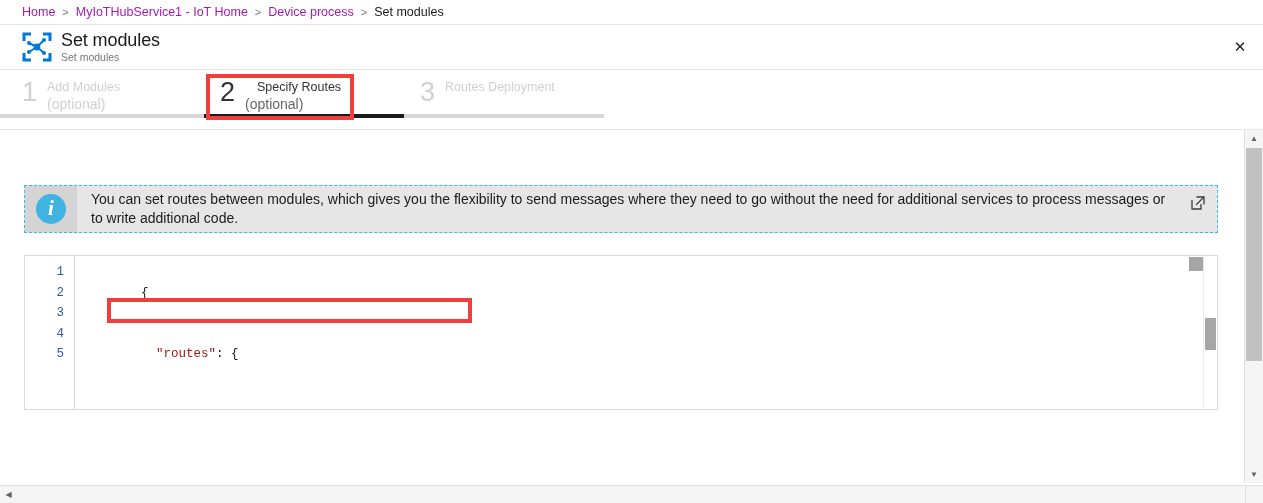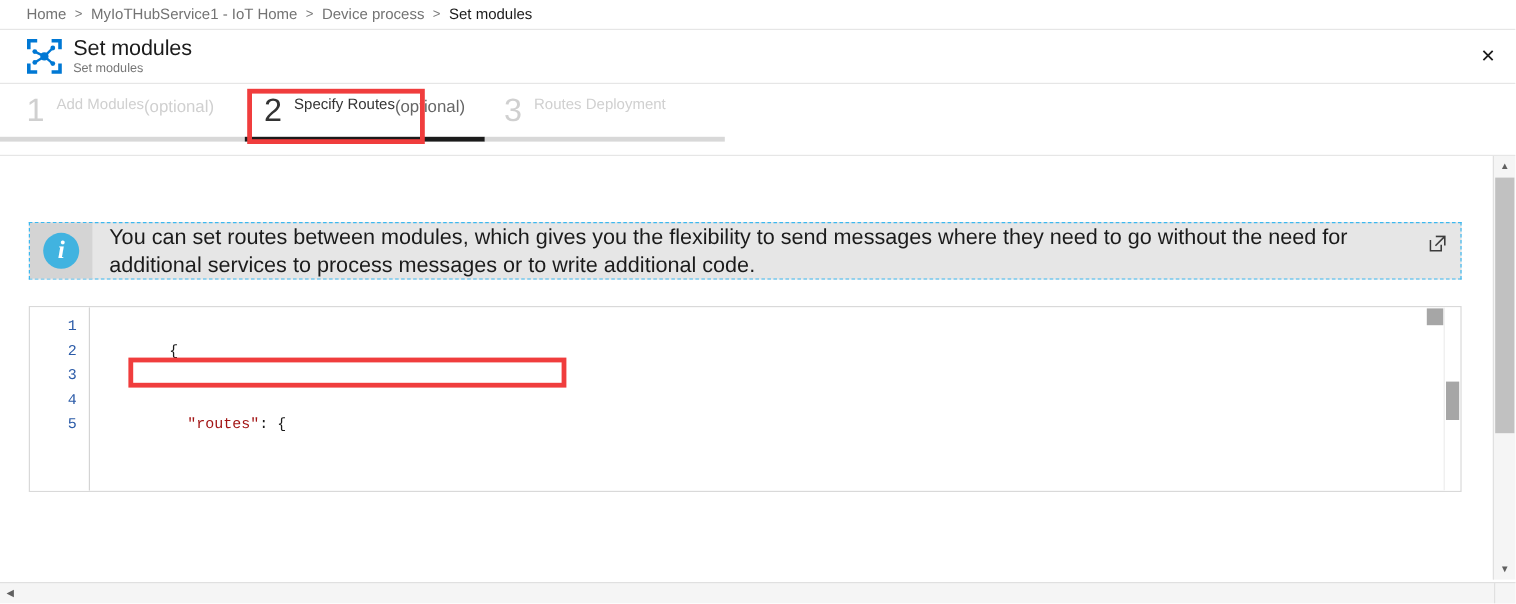--- a/index.html
+++ b/index.html
@@ -21,21 +21,21 @@
     height: 25px;
     display: flex;
     align-items: center;
     padding-left: 22px;
     box-sizing: border-box;
     border-bottom: 1px solid #e6e6e6;
     background: #ffffff;
   }
   .crumb {
     font-size: 12.5px;
-    color: #737373;
+    color: #a21caf;
     cursor: pointer;
     white-space: nowrap;
   }
   .crumb.current {
     color: #1b1b1b;
     cursor: default;
   }
   .crumb-sep {
     font-size: 11px;
     color: #767676;
@@ -125,33 +125,33 @@
     font-size: 27px;
     font-weight: 300;
     line-height: 1;
     color: #d0d0d0;
     margin-right: 10px;
     padding-top: 1px;
   }
   .tab.active .tab-num { color: #333333; }
   .tab-labels {
     display: flex;
-    flex-direction: row;
+    flex-direction: column;
     line-height: 1.25;
     padding-top: 2px;
   }
   .tab-label {
     font-size: 12.5px;
     color: #d0d0d0;
   }
   .tab-sublabel {
     font-size: 14px;
     color: #d0d0d0;
   }
-  .tab.active .tab-label { color: #333333; }
+  .tab.active .tab-label { color: #333333; margin-left: 12px; }
   .tab.active .tab-sublabel { color: #666666; }
 
   .redbox {
     position: absolute;
     border: 4px solid #f03d3d;
     box-sizing: border-box;
     pointer-events: none;
     z-index: 20;
   }
 
@@ -199,21 +199,21 @@
     justify-content: center;
     font-family: "Liberation Serif", serif;
     font-size: 21px;
     font-weight: bold;
     font-style: italic;
     line-height: 1;
     padding-bottom: 2px;
     box-sizing: border-box;
   }
   .info-text {
-    font-size: 18px;
+    font-size: 14px;
     color: #1b1b1b;
     padding-left: 14px;
     padding-right: 40px;
     line-height: 1.35;
     flex: 1 1 auto;
   }
   .info-ext {
     position: absolute;
     right: 10px;
     top: 8px;

